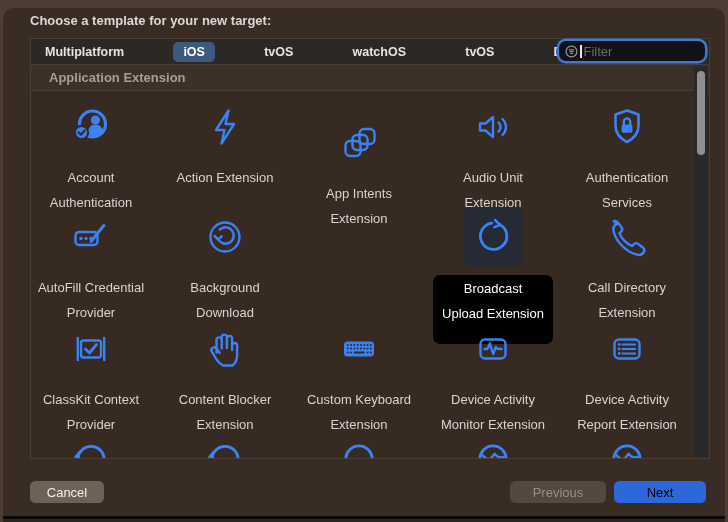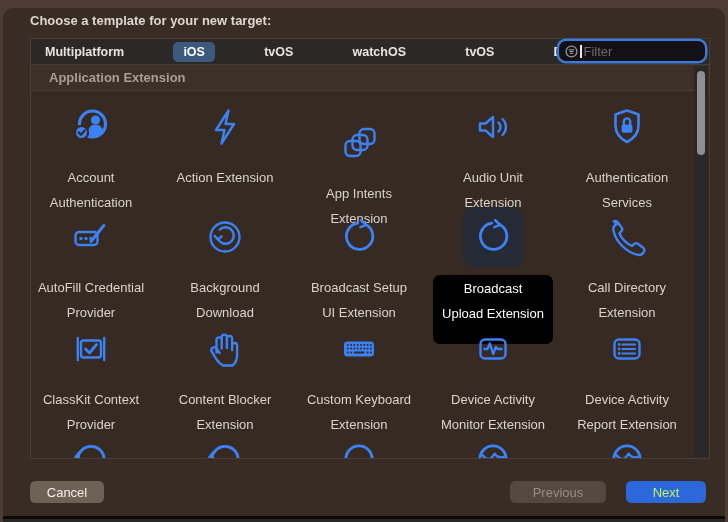--- a/index.html
+++ b/index.html
@@ -49,21 +49,21 @@
 
   
   .scrollbar { position:absolute; right:1px; top:27px; bottom:1px; width:14px; background:#29282a; }
   .scroll-thumb { position:absolute; left:3px; top:5px; width:8px; height:84px; border-radius:4px; background:#8f8f91; }
 
   
   .btn { position:absolute; top:473px; height:22px; border-radius:5.5px; font-size:13px;
          display:flex; align-items:center; justify-content:center; cursor:default; }
   .btn-cancel { left:27px; width:74px; background:#6e6156; color:#f3efec; }
   .btn-previous { right:119px; width:96px; background:#55483e; color:#998d85; }
-  .btn-next { right:19px; width:80px; background:#2d68da; color:#bef264; }
+  .btn-next { right:19px; width:92px; background:#2d68da; color:#000000; }
 
   .bottom-edge { position:absolute; left:0; right:0; bottom:0; height:6px;
                  background:linear-gradient(180deg,#0c0a09 0 45%,#2a2624 45%); }
 </style>
 </head>
 <body>
 
 <div class="sheet">
   <div class="dialog-title">Choose a template for your new target:</div>
 
@@ -174,30 +174,20 @@
             <svg width="44" height="44" viewBox="0 0 44 44">
           <circle cx="22" cy="22" r="14.5" fill="none" stroke="currentColor" stroke-width="2.4"></circle>
           <path d="M16.8 14.6 A8.2 8.2 0 1 1 14.9 23.6" fill="none" stroke="currentColor" stroke-width="2.4" stroke-linecap="round"></path>
           <polyline points="11.6,20.9 15,24.6 18.7,21.3" fill="none" stroke="currentColor" stroke-width="2.4" stroke-linecap="round" stroke-linejoin="round"></polyline>
         </svg>
           </div>
         <div class="label"><span>Background
 Download</span></div>
       </div>
 
-      <div class="cell" style="left:261px;top:110px">
-        <div class="icon-wrap">
-            <svg width="44" height="44" viewBox="0 0 44 44">
-          <path d="M28.6 9.4 A13.2 13.2 0 1 1 20.8 8.1" fill="none" stroke="currentColor" stroke-width="2.8" stroke-linecap="round"></path>
-          <polyline points="24.2,5.2 29.1,9.9 23.4,12.1" fill="none" stroke="currentColor" stroke-width="2.6" stroke-linecap="round" stroke-linejoin="round"></polyline>
-        </svg>
-          </div>
-        <div class="label"><span>Broadcast Setup
-UI Extension</span></div>
-      </div>
 
       <div class="cell selected" style="left:395px;top:110px">
         <div class="icon-wrap">
             <svg width="44" height="44" viewBox="0 0 44 44">
           <path d="M28.6 9.4 A13.2 13.2 0 1 1 20.8 8.1" fill="none" stroke="currentColor" stroke-width="2.8" stroke-linecap="round"></path>
           <polyline points="24.2,5.2 29.1,9.9 23.4,12.1" fill="none" stroke="currentColor" stroke-width="2.6" stroke-linecap="round" stroke-linejoin="round"></polyline>
         </svg>
           </div>
         <div class="label"><span>Broadcast
 Upload Extension</span></div>

